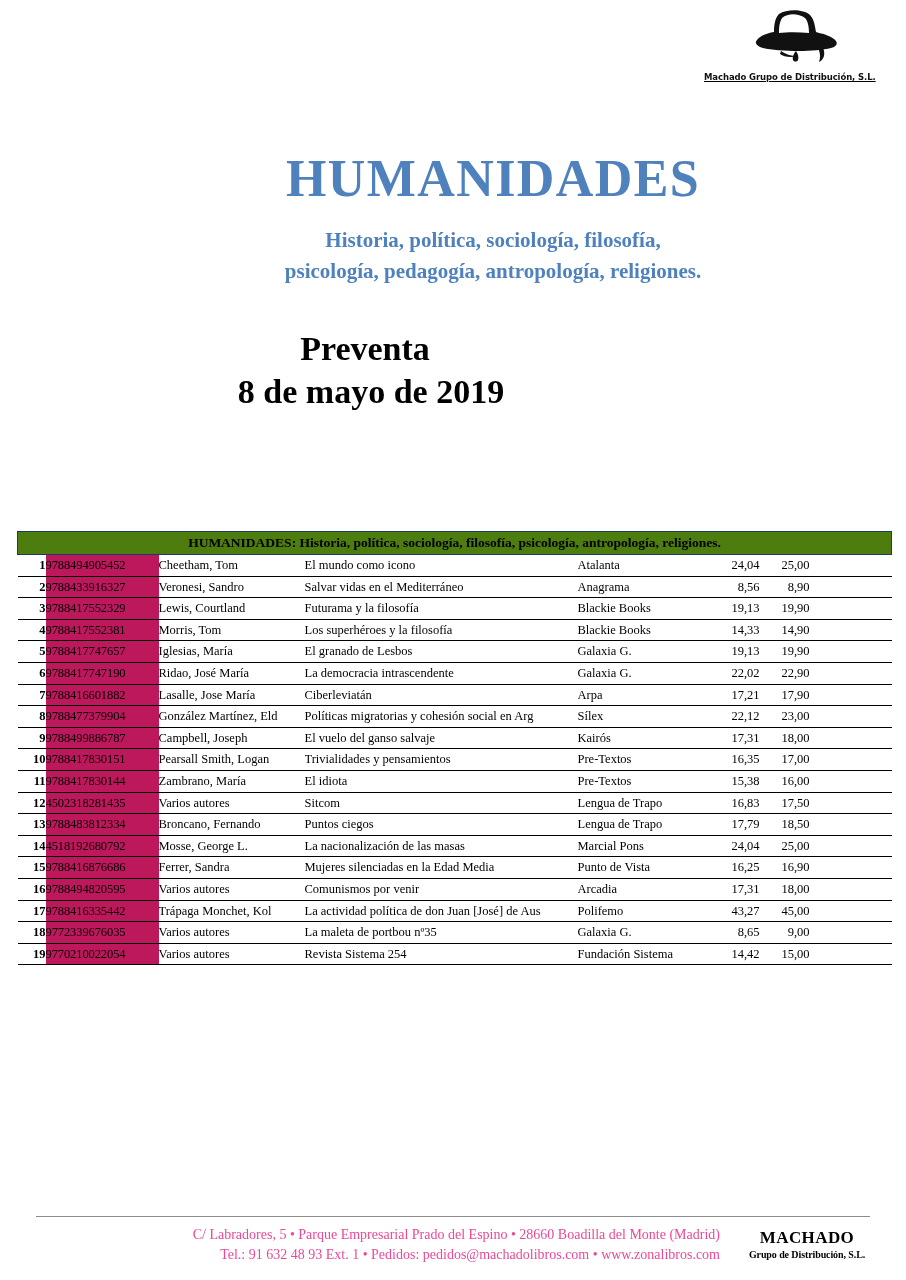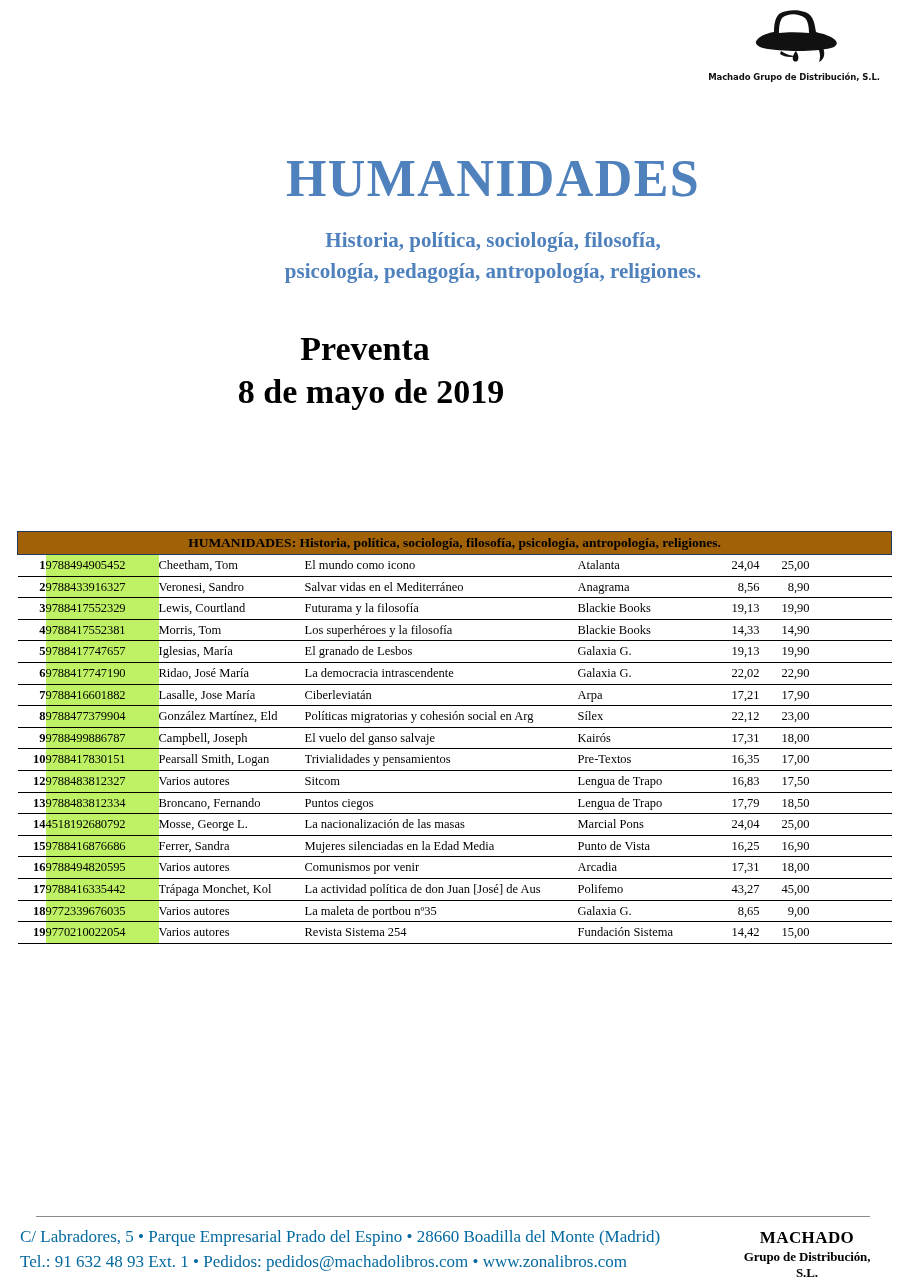--- a/index.html
+++ b/index.html
@@ -15,21 +15,22 @@
     color: #000;
     overflow: hidden;
   }
 
   
   .logo-block {
     position: absolute;
     top: 8px;
     right: 22px;
     width: 180px;
-    text-align: center;
+    text-align: left;
+    text-decoration: underline;
   }
   .logo-mark {
     width: 118px;
     height: 62px;
     margin: 0 auto 2px auto;
     display: block;
   }
   .logo-caption {
     font-family: "DejaVu Sans", sans-serif;
     font-size: 8.5px;
@@ -98,21 +99,21 @@
     table-layout: fixed;
     font-size: 12.5px;
   }
   table.booklist td, table.booklist th {
     padding: 0;
     vertical-align: middle;
     white-space: nowrap;
     overflow: hidden;
   }
   tr.head-row th {
-    background: #a16207;
+    background: #4d7c0f;
     border: 1.6px solid #1f3864;
     font-weight: bold;
     font-size: 13.5px;
     text-align: center;
     height: 22px;
     line-height: 22px;
     color: #000;
   }
   tr.book-row {
     height: 20.6px;
@@ -135,21 +136,21 @@
   col.c-tail  { width: 82px; }
 
   td.idx {
     text-align: right;
     font-weight: bold;
     padding-right: 5px;
     font-size: 12.5px;
   }
   td.isbn {
     text-align: left;
-    background: #bef264;
+    background: #be185d;
     padding-left: 4px;
     letter-spacing: -0.1px;
   }
   td.auth { padding-left: 5px; }
   td.tit  { padding-left: 5px; }
   td.pub  { padding-left: 3px; }
   td.p1   { text-align: right; padding-right: 2px; }
   td.p2   { text-align: right; padding-right: 22px; }
   td.tail { }
 
@@ -160,42 +161,42 @@
     top: 1216px;
     width: 834px;
     height: 1px;
     background: #8c8c8c;
   }
   .footer-text {
     position: absolute;
     left: 20px;
     top: 1225px;
     width: 700px;
-    text-align: left;
-    font-size: 17px;
+    text-align: right;
+    font-size: 14px;
     line-height: 1.45;
-    color: #0369a1;
+    color: #ec4899;
   }
   .footer-brand {
     position: absolute;
     right: 24px;
     top: 1228px;
     text-align: center;
     width: 150px;
   }
   .footer-brand-name {
     font-family: "Liberation Serif", serif;
     font-weight: bold;
     font-size: 17px;
     letter-spacing: 0.4px;
   }
   .footer-brand-sub {
     font-family: "Liberation Serif", serif;
     font-weight: bold;
-    font-size: 13px;
+    font-size: 10px;
     letter-spacing: -0.1px;
     margin-top: 1px;
   }
 </style>
 </head>
 <body>
 
 <div class="logo-block">
   <svg class="logo-mark" viewBox="0 0 118 62">
     <g fill="#111111">
@@ -340,22 +341,32 @@
           <td class="idx">10</td>
           <td class="isbn">9788417830151</td>
           <td class="auth">Pearsall Smith, Logan</td>
           <td class="tit">Trivialidades y pensamientos</td>
           <td class="pub">Pre-Textos</td>
           <td class="p1">16,35</td>
           <td class="p2">17,00</td>
           <td class="tail"></td>
         </tr>
         <tr class="book-row">
+          <td class="idx">11</td>
+          <td class="isbn">9788417830144</td>
+          <td class="auth">Zambrano, María</td>
+          <td class="tit">El idiota</td>
+          <td class="pub">Pre-Textos</td>
+          <td class="p1">15,38</td>
+          <td class="p2">16,00</td>
+          <td class="tail"></td>
+        </tr>
+        <tr class="book-row">
           <td class="idx">12</td>
-          <td class="isbn">9788483812327</td>
+          <td class="isbn">4502318281435</td>
           <td class="auth">Varios autores</td>
           <td class="tit">Sitcom</td>
           <td class="pub">Lengua de Trapo</td>
           <td class="p1">16,83</td>
           <td class="p2">17,50</td>
           <td class="tail"></td>
         </tr>
         <tr class="book-row">
           <td class="idx">13</td>
           <td class="isbn">9788483812334</td>

